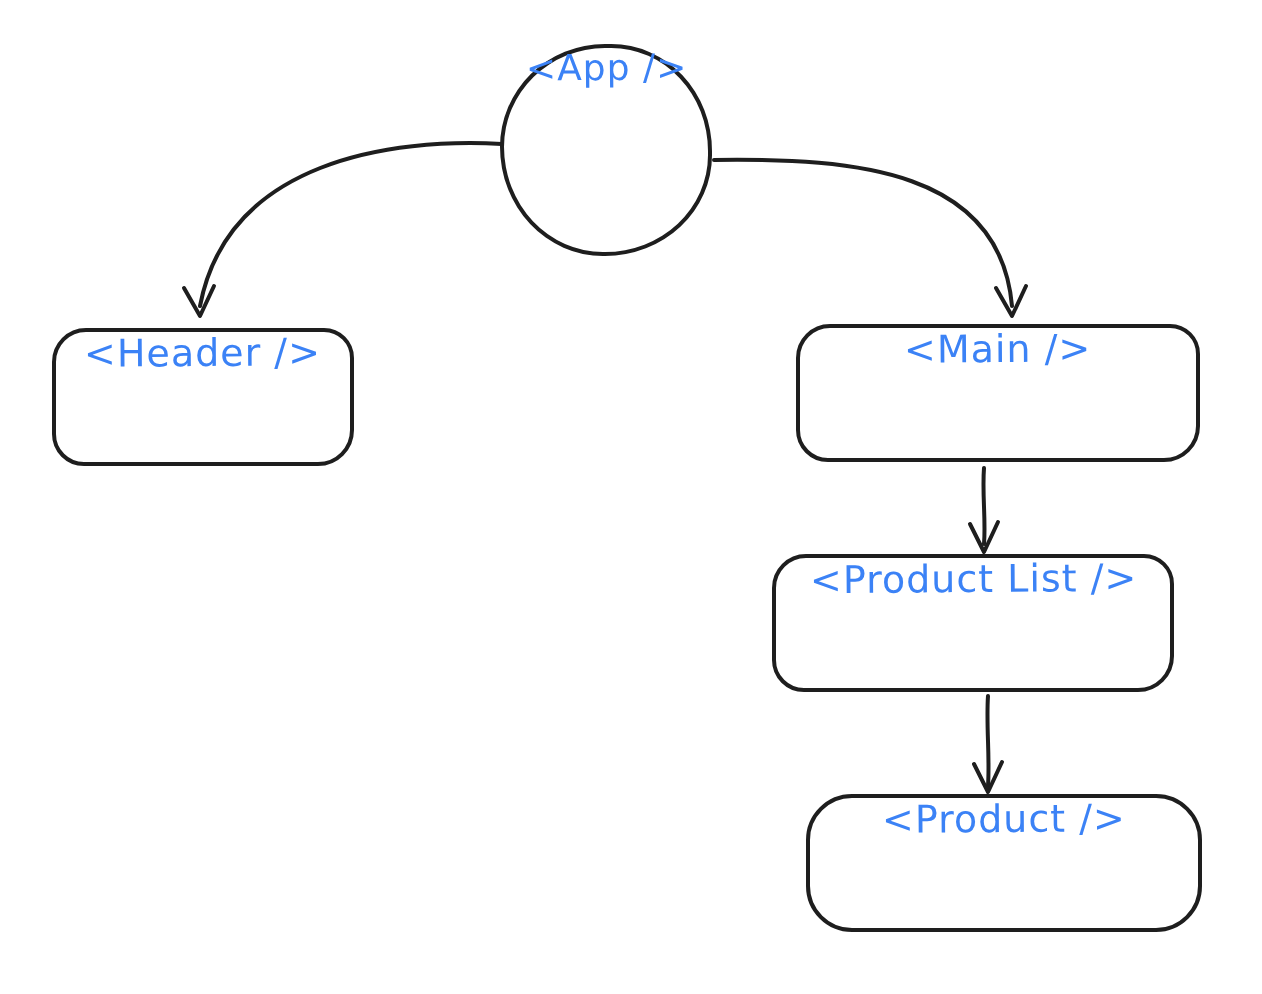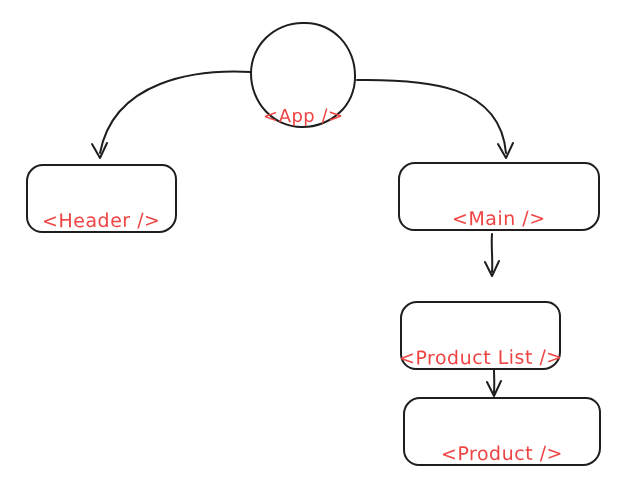--- a/index.html
+++ b/index.html
@@ -29,40 +29,40 @@
     stroke-width: 2;
     stroke-linecap: round;
     stroke-linejoin: round;
   }
   .node {
     position: absolute;
     box-sizing: border-box;
     border: 2.2px solid #1e1e1e;
     background: #ffffff;
     display: flex;
-    align-items: flex-end;
+    align-items: flex-start;
     justify-content: center;
-    color: #ef4444;
+    color: #3b82f6;
     font-size: 19px;
     letter-spacing: 0.5px;
     white-space: nowrap;
   }
   .node span { transform: rotate(-0.4deg); }
   .rect {
     border-radius: 17px 15px 18px 16px;
   }
   .circle {
     border-radius: 50% 48% 51% 49% / 49% 51% 48% 52%;
     font-size: 18px;
   }
   .node-app          { left: 250px; top: 22px;  width: 106px; height: 106px; }
   .node-header       { left: 26px;  top: 164px; width: 151px; height: 69px; }
   .node-main         { left: 398px; top: 162px; width: 202px; height: 69px; }
-  .node-product-list { left: 400px; top: 277px; width: 161px; height: 69px; margin-top: 24px; }
-  .node-product      { left: 403px; top: 397px; width: 198px; height: 69px; }
+  .node-product-list { left: 386px; top: 277px; width: 201px; height: 69px; }
+  .node-product      { left: 403px; top: 397px; width: 198px; height: 69px; border-radius: 23px; }
 </style>
 </head>
 <body>
 
 <div class="canvas">
 
   <svg class="edges" viewBox="0 0 631 497" xmlns="http://www.w3.org/2000/svg">
 
     <g>
       <path d="M251,72 C196,69 114,80 100,153"></path>

